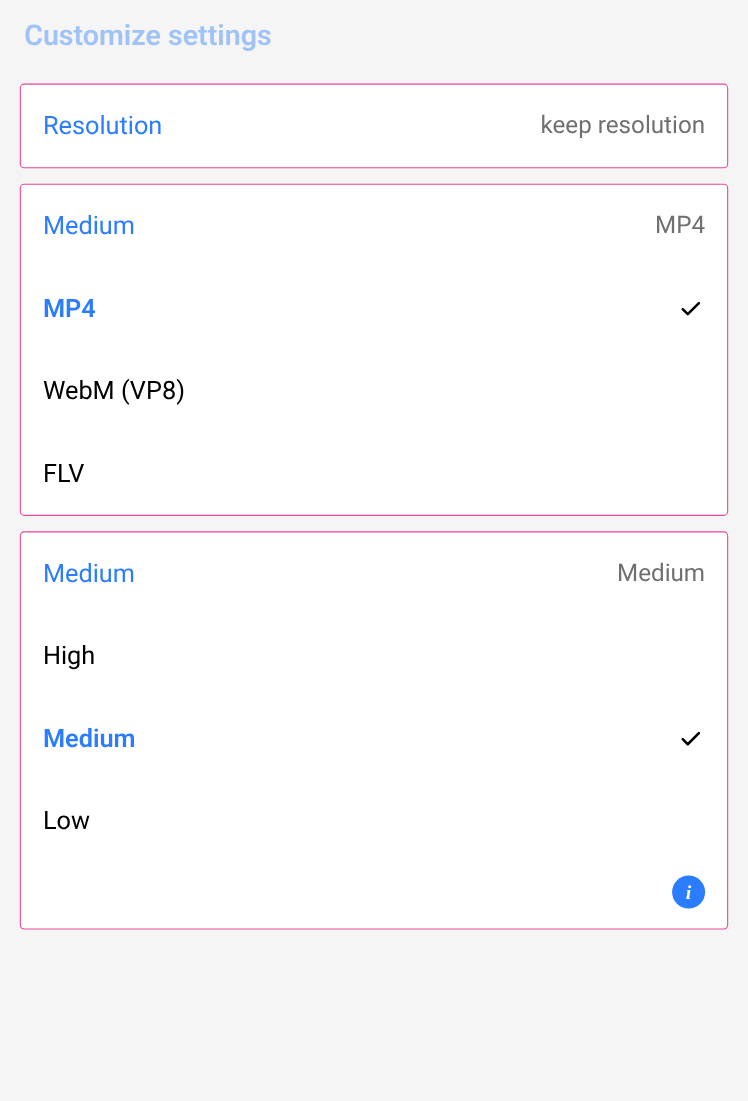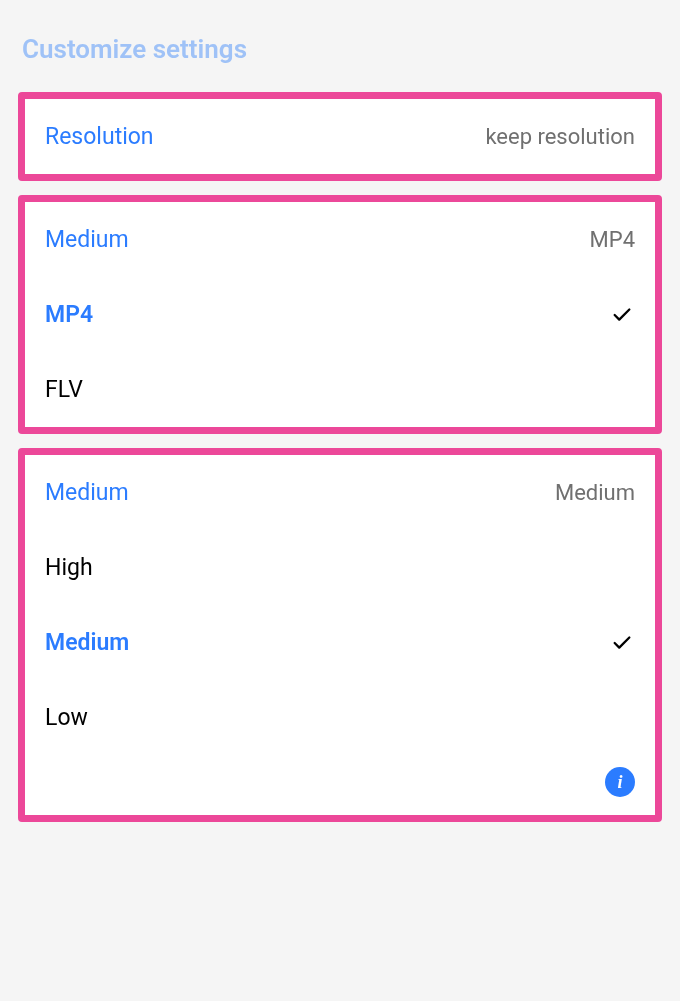--- a/index.html
+++ b/index.html
@@ -13,26 +13,25 @@
       width: 680px;
       height: 1001px;
       padding: 18px;
     }
     .page-title {
       font-size: 26px;
       font-weight: 600;
       color: #9fc2f7;
       margin-bottom: 28px;
       margin-left: 4px;
-      margin-top: 16px;
     }
     .card {
       background: #ffffff;
       border-radius: 4px;
-      border: 7px solid #ec4899;
+      border: 1px solid #ec4899;
       margin-bottom: 14px;
       padding: 0;
     }
     .card-header {
       display: flex;
       justify-content: space-between;
       align-items: center;
       padding: 24px 20px;
     }
     .card-header-label {
@@ -115,20 +114,23 @@
 
   <div class="option-row">
     <span class="option-label selected">MP4</span>
     <span class="checkmark">
       <svg viewBox="0 0 24 24" fill="none" stroke="#000000" stroke-width="2.5" stroke-linecap="round" stroke-linejoin="round">
         <polyline points="4 12 9 17 20 6"></polyline>
       </svg>
     </span>
   </div>
 
+  <div class="option-row">
+    <span class="option-label">WebM (VP8)</span>
+  </div>
 
 
   <div class="option-row">
     <span class="option-label">FLV</span>
   </div>
 </div>
 
 <div class="card">
   <div class="card-header">
     <span class="card-header-label">Medium</span>

